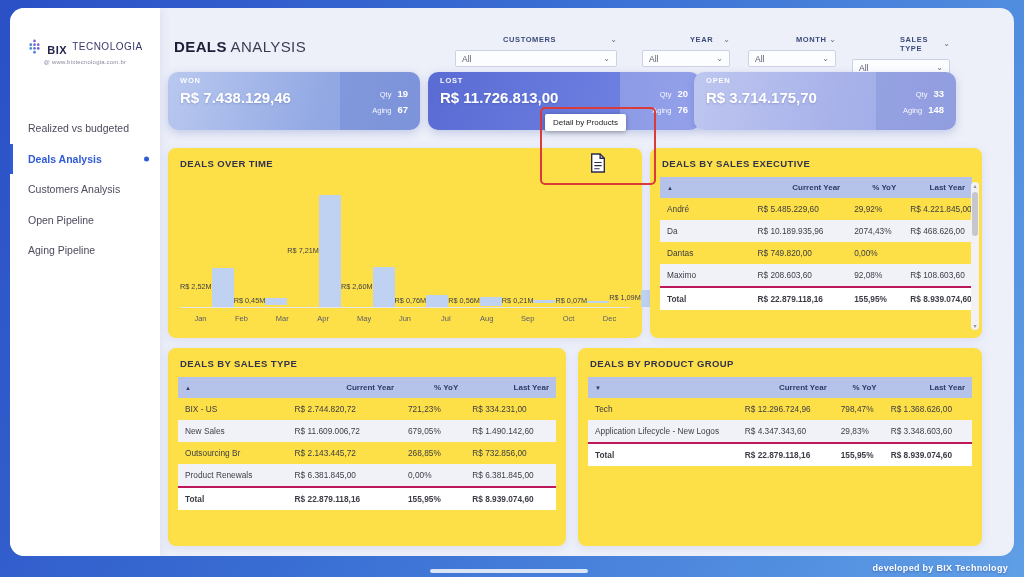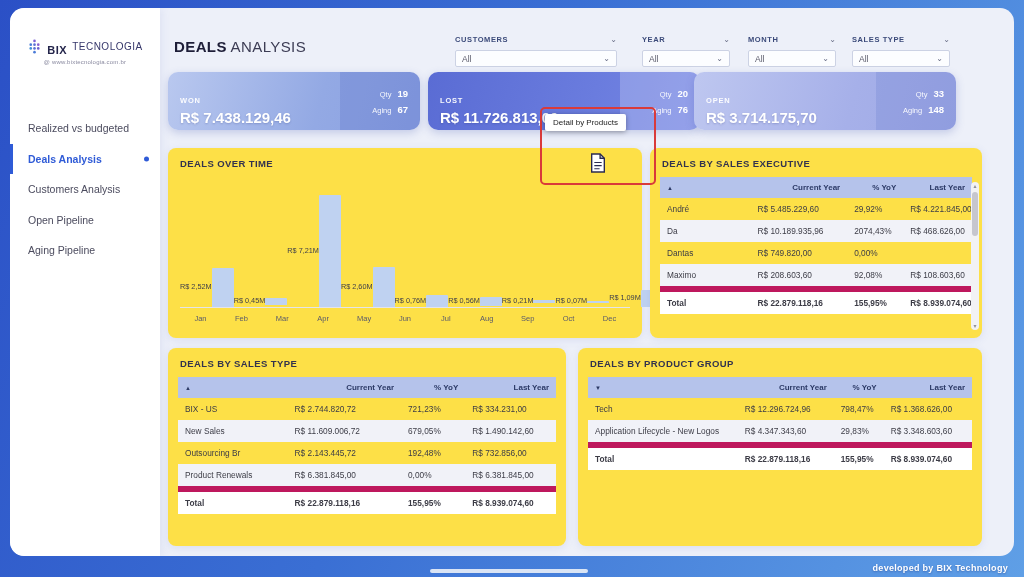--- a/index.html
+++ b/index.html
@@ -38,32 +38,32 @@
   .main { position:absolute; left:150px; top:0; right:0; bottom:0; }
   .page-title { position:absolute; left:14px; top:30px; letter-spacing:0.4px; }
   .t-bold { font-size:15px; font-weight:800; color:#1e1e38; }
   .t-light { font-size:15px; font-weight:400; color:#3c3c54; }
   
   .filter { position:absolute; top:27px; }
   .f0 { left:295px; width:162px; }
   .f1 { left:482px; width:88px; }
   .f2 { left:588px; width:88px; }
   .f3 { left:692px; width:98px; }
-  .filter-head { display:flex; justify-content:space-between; align-items:center; }
+  .filter-head { display:flex; justify-content:space-between; align-items:center;margin-left:48px; }
   .filter-label { font-size:7.5px; font-weight:700; color:#3b4a7a; letter-spacing:0.6px; }
   .chev { font-size:8px; color:#6a6f88; line-height:6px; }
   .filter-dd {
     margin-top:6px; height:17px; background:#fcfdff; border:1px solid #ccd2e4;
     border-radius:2px; display:flex; align-items:center; justify-content:space-between;
     padding:0 6px; cursor:pointer;
   }
   .filter-value { font-size:8.5px; color:#5a5a6a; }
   
   .kpi { position:absolute; top:64px; height:58px; border-radius:10px; color:#fff;
-    padding:24px 12px; overflow:hidden; box-shadow:0 3px 8px rgba(70,90,180,0.25); }
+    padding:4px 12px; overflow:hidden; box-shadow:0 3px 8px rgba(70,90,180,0.25); }
   .kpi.won  { left:8px;   width:252px; background:linear-gradient(105deg,#b9c8ef 0%, #93a9e4 60%, #8ba1e2 100%); }
   .kpi.lost { left:268px; width:272px; background:linear-gradient(105deg,#5a6cd4 0%, #6a7cde 60%, #7787e4 100%); }
   .kpi.open { left:534px; width:262px; background:linear-gradient(105deg,#bec7f0 0%, #a6b0e9 60%, #9fa9e6 100%); }
   .kpi-label { font-size:7.5px; font-weight:700; letter-spacing:0.8px; color:rgba(255,255,255,0.95); }
   .kpi-value { margin-top:4px; font-size:15px; font-weight:800; text-shadow:0 1px 2px rgba(40,50,120,0.25); }
   .kpi-right { position:absolute; right:0; top:0; bottom:0; width:80px;
     display:flex; flex-direction:column; justify-content:center; gap:5px; padding-right:12px; }
   .won  .kpi-right { background:rgba(60,85,185,0.18); }
   .lost .kpi-right { background:rgba(255,255,255,0.22); }
   .open .kpi-right { background:rgba(60,85,185,0.14); }
@@ -90,21 +90,21 @@
   
   .dtable { width:calc(100% - 20px); margin:4px 10px 0; border-collapse:collapse; table-layout:fixed; }
   .dtable th { background:#b5c3eb; color:#2c3a66; font-size:8px; font-weight:700;
     padding:6px 7px; text-align:right; cursor:pointer; }
   .dtable th.first { text-align:left; }
   .sort { font-size:6px; color:#2c3a66; }
   .dtable td { padding:6px 7px; font-size:8.3px; color:#3c3c46; text-align:left;
     overflow:hidden; white-space:nowrap; }
   .dtable td.num { }
   .dtable tbody tr:nth-child(even) td { background:#f1f2f8; }
-  .dtable tbody tr.total td { background:#fff; font-weight:700; border-top:6px solid #be185d; }
+  .dtable tbody tr.total td { background:#fff; font-weight:700; border-top:2px solid #be185d; }
   .exec  col.c0{width:29%} .exec  col.c1{width:31%} .exec  col.c2{width:18%} .exec  col.c3{width:22%}
   .stype col.c0{width:29%} .stype col.c1{width:30%} .stype col.c2{width:17%} .stype col.c3{width:24%}
   .pgrp  col.c0{width:39%} .pgrp  col.c1{width:25%} .pgrp  col.c2{width:13%} .pgrp  col.c3{width:23%}
   
   .vscroll { position:absolute; right:3px; top:34px; bottom:8px; width:8px;
     background:#f2f2f4; border-radius:4px; cursor:pointer; }
   .vs-arrow { font-size:6px; color:#909098; text-align:center; line-height:8px; height:8px; }
   .vs-arrow.down { position:absolute; bottom:0; left:0; right:0; }
   .vs-thumb { position:absolute; top:10px; left:1px; width:6px; height:44px;
     background:#c6c6ce; border-radius:3px; }
@@ -386,21 +386,21 @@
             </tr>
             <tr>
               <td>New Sales</td>
               <td class="num">R$ 11.609.006,72</td>
               <td class="num">679,05%</td>
               <td class="num">R$ 1.490.142,60</td>
             </tr>
             <tr>
               <td>Outsourcing Br</td>
               <td class="num">R$ 2.143.445,72</td>
-              <td class="num">192,48%</td>
+              <td class="num">268,85%</td>
               <td class="num">R$ 732.856,00</td>
             </tr>
             <tr>
               <td>Product Renewals</td>
               <td class="num">R$ 6.381.845,00</td>
               <td class="num">0,00%</td>
               <td class="num">R$ 6.381.845,00</td>
             </tr>
             <tr class="total">
               <td>Total</td>

